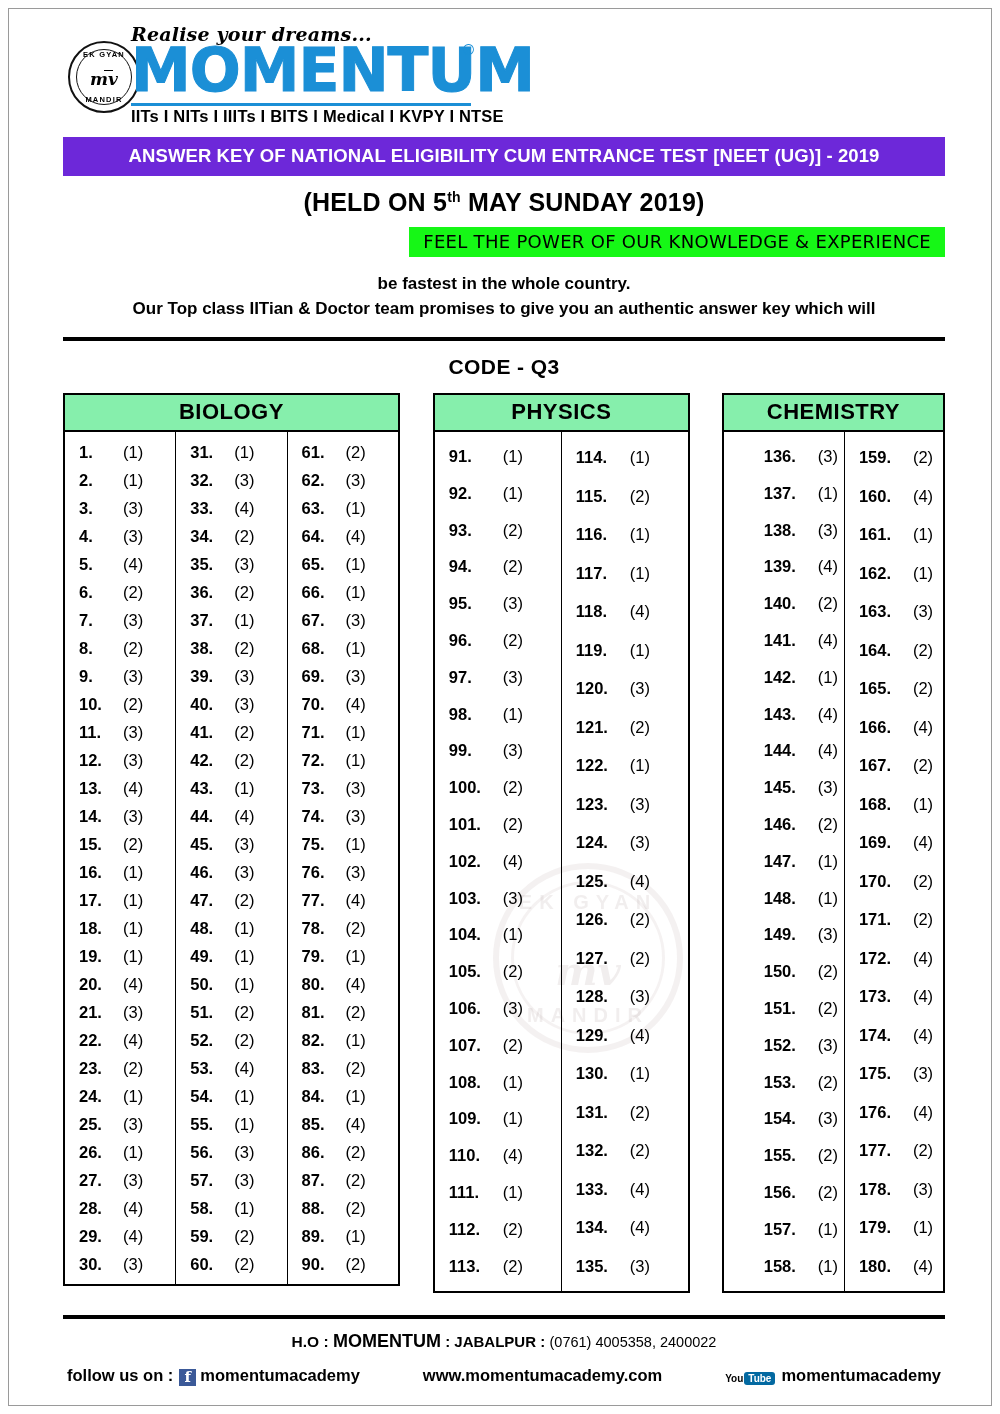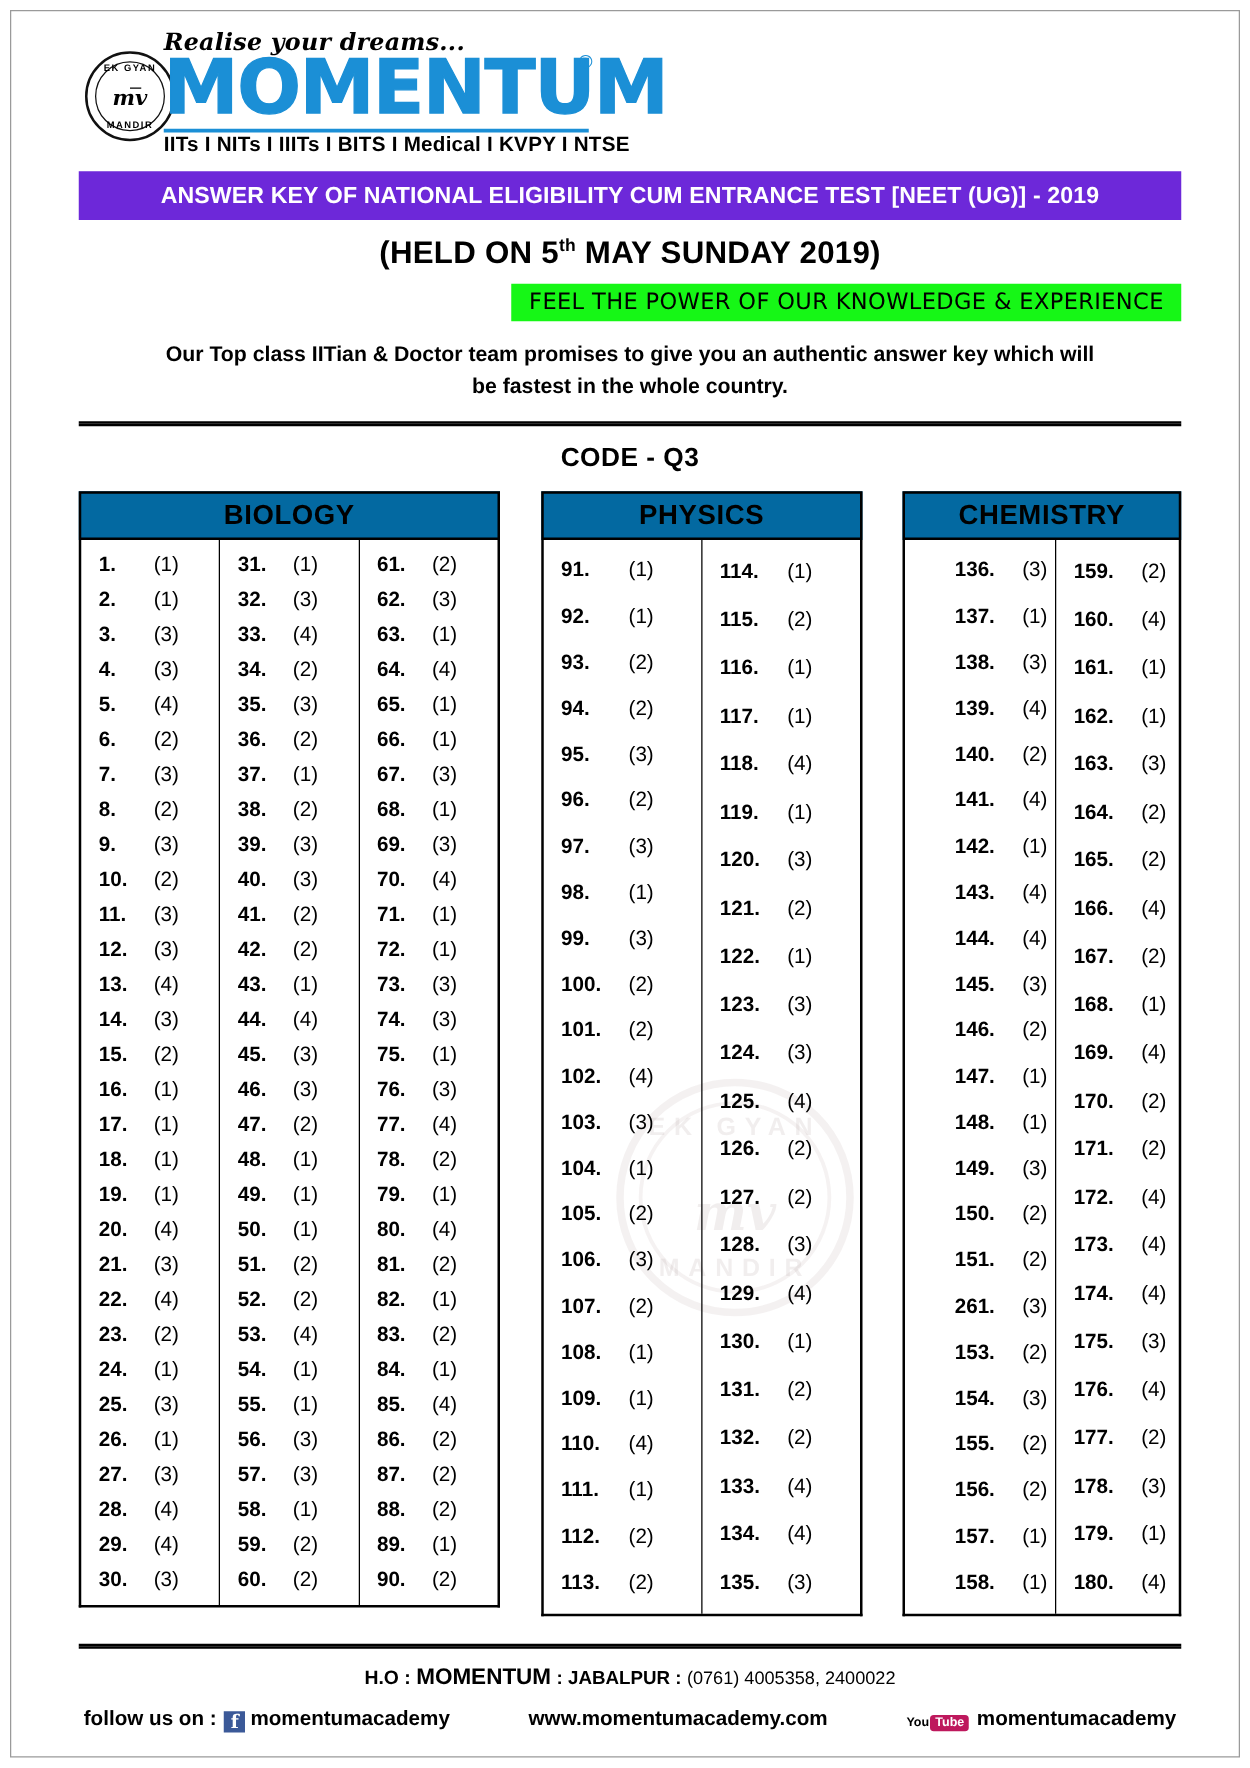--- a/index.html
+++ b/index.html
@@ -165,21 +165,21 @@
     align-items: flex-start;
     position: relative;
   }
   .subject { position: relative; }
   .subject.biology  { width: 350px; }
   .subject.physics  { width: 267px; margin-left: 33px; border-radius: 20px; }
   .subject.chemistry{ width: 232px; margin-left: 32px; }
 
   .subhead {
     border: 2px solid #000;
-    background: #0369a1;
+    background: #86efac;
     text-align: center;
     font-weight: bold;
     font-size: 22px;
     letter-spacing: .5px;
     padding: 4px 0 5px 0;
   }
   .grid {
     border: 2px solid #000;
     border-top: none;
     display: flex;
@@ -285,21 +285,21 @@
     display: inline-block;
     margin: 0 6px 0 0;
     position: relative;
     top: 3px;
     font-size: 10px;
     font-weight: bold;
     color: #000;
   }
   .yt-icon .tube {
     display: inline-block;
-    background: #be185d;
+    background: #0369a1;
     color: #fff;
     padding: 1px 4px;
     border-radius: 3px;
     margin-left: 1px;
     font-size: 10px;
   }
 </style>
 </head>
 <body>
 
@@ -324,22 +324,22 @@
 
     <div class="titlebar">ANSWER KEY OF NATIONAL ELIGIBILITY CUM ENTRANCE TEST [NEET (UG)] - 2019</div>
 
     <div class="heldon"><span>(HELD ON 5</span><sup>th</sup><span> MAY SUNDAY  2019)</span></div>
 
     <div class="greenwrap">
       <div class="greenbar">FEEL THE POWER OF OUR KNOWLEDGE &amp; EXPERIENCE</div>
     </div>
 
     <div class="promise">
+      <div>be fastest in the whole country.</div>
       <div>Our Top class IITian &amp; Doctor team promises to give you an authentic answer key which will</div>
-      <div>be fastest in the whole country.</div>
     </div>
 
     <div class="dblrule"></div>
 
     <div class="code">CODE - Q3</div>
 
     <div class="tables">
 
       <div class="watermark">
         <div class="wm-in"></div>
@@ -972,21 +972,21 @@
               </div>
               <div class="row">
                 <span class="qno">150.</span>
                 <span class="ans">(2)</span>
               </div>
               <div class="row">
                 <span class="qno">151.</span>
                 <span class="ans">(2)</span>
               </div>
               <div class="row">
-                <span class="qno">261.</span>
+                <span class="qno">152.</span>
                 <span class="ans">(3)</span>
               </div>
               <div class="row">
                 <span class="qno">153.</span>
                 <span class="ans">(2)</span>
               </div>
               <div class="row">
                 <span class="qno">154.</span>
                 <span class="ans">(3)</span>
               </div>

